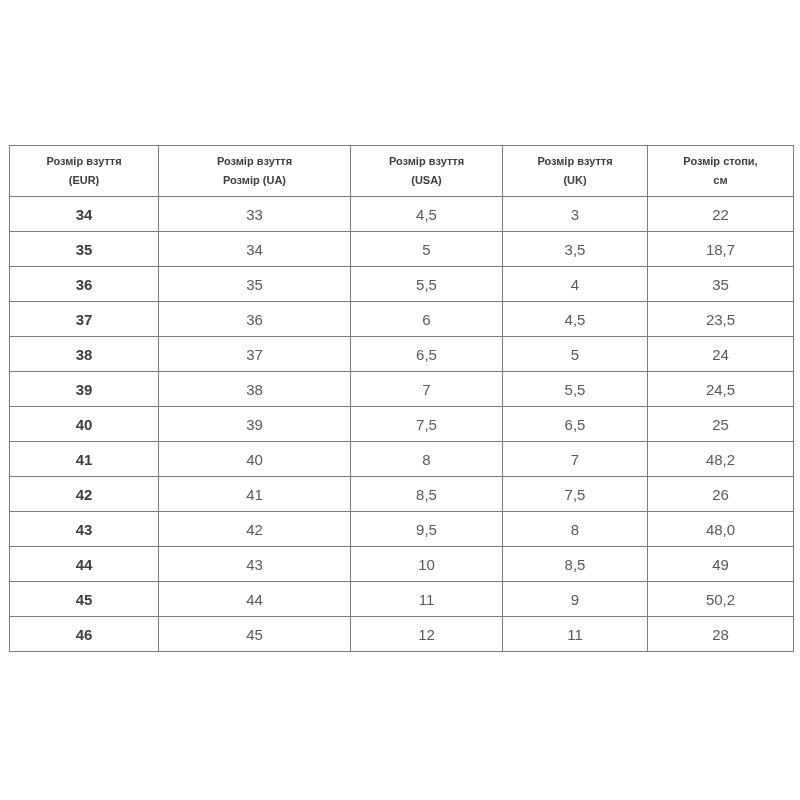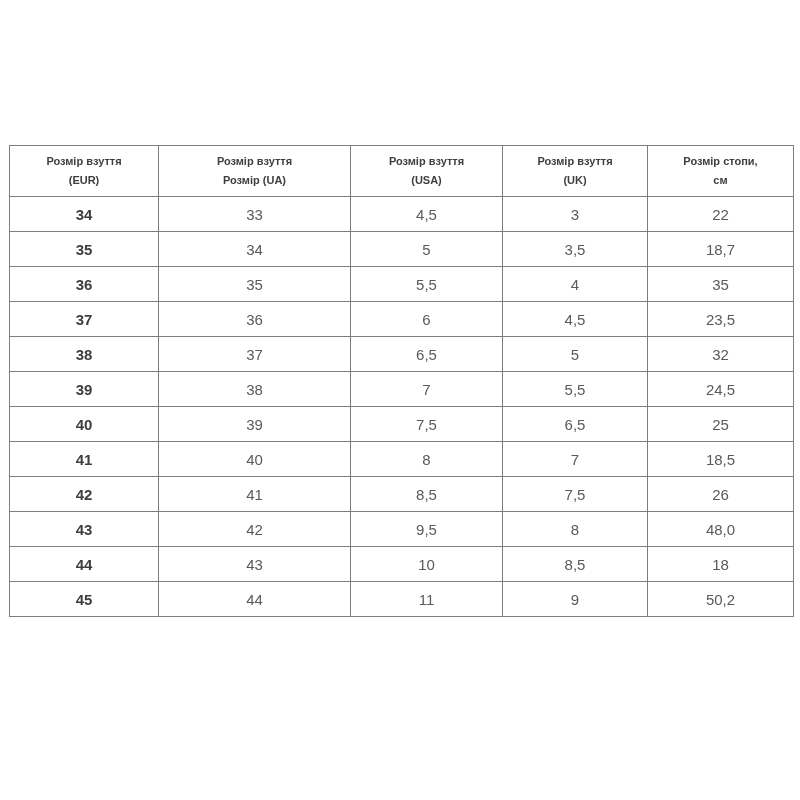--- a/index.html
+++ b/index.html
@@ -121,67 +121,74 @@
             <td>36</td>
             <td>6</td>
             <td>4,5</td>
             <td>23,5</td>
           </tr>
           <tr>
             <td class="col-eur">38</td>
             <td>37</td>
             <td>6,5</td>
             <td>5</td>
-            <td>32</td>
+            <td>24</td>
           </tr>
           <tr>
             <td class="col-eur">39</td>
             <td>38</td>
             <td>7</td>
             <td>5,5</td>
             <td>24,5</td>
           </tr>
           <tr>
             <td class="col-eur">40</td>
             <td>39</td>
             <td>7,5</td>
             <td>6,5</td>
             <td>25</td>
           </tr>
           <tr>
             <td class="col-eur">41</td>
             <td>40</td>
             <td>8</td>
             <td>7</td>
-            <td>18,5</td>
+            <td>48,2</td>
           </tr>
           <tr>
             <td class="col-eur">42</td>
             <td>41</td>
             <td>8,5</td>
             <td>7,5</td>
             <td>26</td>
           </tr>
           <tr>
             <td class="col-eur">43</td>
             <td>42</td>
             <td>9,5</td>
             <td>8</td>
             <td>48,0</td>
           </tr>
           <tr>
             <td class="col-eur">44</td>
             <td>43</td>
             <td>10</td>
             <td>8,5</td>
-            <td>18</td>
+            <td>49</td>
           </tr>
           <tr>
             <td class="col-eur">45</td>
             <td>44</td>
             <td>11</td>
             <td>9</td>
             <td>50,2</td>
           </tr>
+          <tr>
+            <td class="col-eur">46</td>
+            <td>45</td>
+            <td>12</td>
+            <td>11</td>
+            <td>28</td>
+          </tr>
         </tbody>
     </table>
   </div>
 </div>
 
 </body></html>

